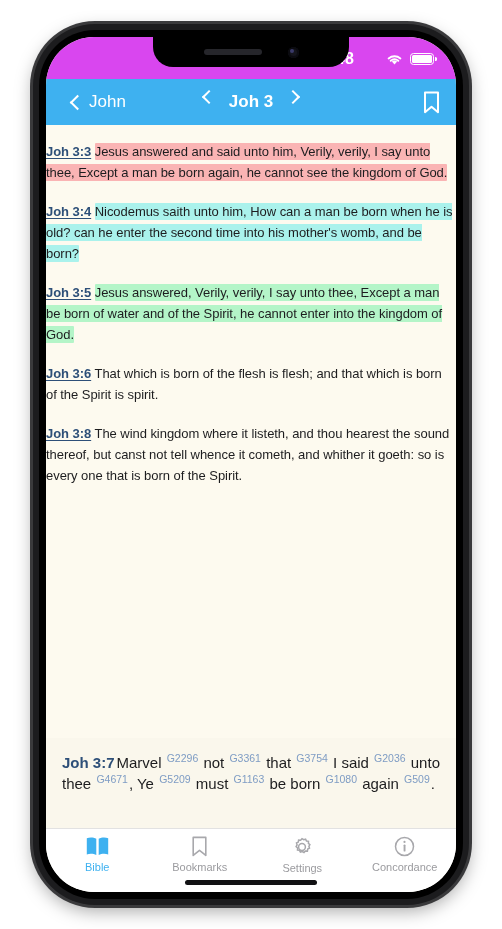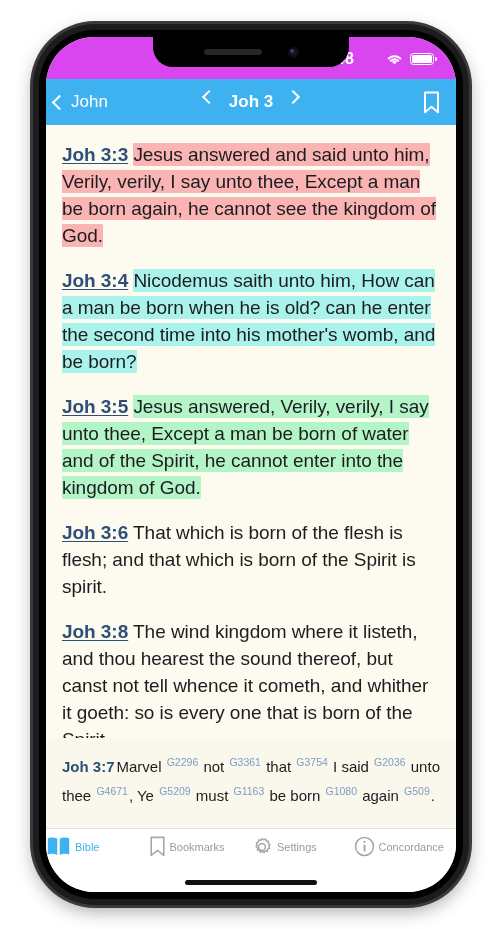--- a/index.html
+++ b/index.html
@@ -148,21 +148,21 @@
     border-radius: 1.5px;
   }
 
   
   .navbar {
     height: 46px;
     background: #3eb1f0;
     color: #ffffff;
     display: flex;
     align-items: center;
-    padding: 0 16px 0 8px;
+    padding: 0 16px 0 26px;
     box-sizing: border-box;
     flex: 0 0 auto;
     position: relative;
   }
   .nav-back {
     display: flex;
     align-items: center;
     gap: 6px;
     cursor: pointer;
   }
@@ -204,24 +204,24 @@
 
   
   .reader {
     flex: 1 1 auto;
     background: #fdfaef;
     overflow: hidden;
     padding: 16px 0 6px 0;
     box-sizing: border-box;
   }
   .verse {
-    padding: 0 16px;
+    padding: 0 0;
     margin-bottom: 18px;
-    font-size: 19px;
-    line-height: 27px;
+    font-size: 13px;
+    line-height: 21px;
     color: #1d1d1f;
     letter-spacing: -0.05px;
   }
   .verse.selected {
     background: #e4edf8;
     padding-top: 9px;
     padding-bottom: 9px;
     margin-bottom: 11px;
   }
   .vref {
@@ -257,21 +257,21 @@
 
   
   .concordance {
     flex: 0 0 auto;
     background: #faf7ec;
     padding: 12px 16px 10px 16px;
     box-sizing: border-box;
     height: 90px;
     overflow: hidden;
     font-size: 15px;
-    line-height: 24px;
+    line-height: 17px;
     color: #1d1d1f;
   }
   .conc-ref {
     color: #2d4f78;
     font-weight: bold;
     margin-right: 2px;
   }
   .strong {
     color: #7e9cc4;
     font-size: 10.5px;
@@ -287,21 +287,21 @@
     background: #ffffff;
     border-top: 1px solid #e2e2e2;
     display: flex;
     align-items: flex-start;
     padding-top: 7px;
     box-sizing: border-box;
   }
   .tabitem {
     flex: 1 1 25%;
     display: flex;
-    flex-direction: row;
+    flex-direction: column;
     align-items: center;
     gap: 4px;
     cursor: pointer;
   }
   .tabitem-label {
     font-size: 11px;
     color: #9b9b9f;
   }
   .tabitem.active .tabitem-label { color: #3eb1f0; }
 

